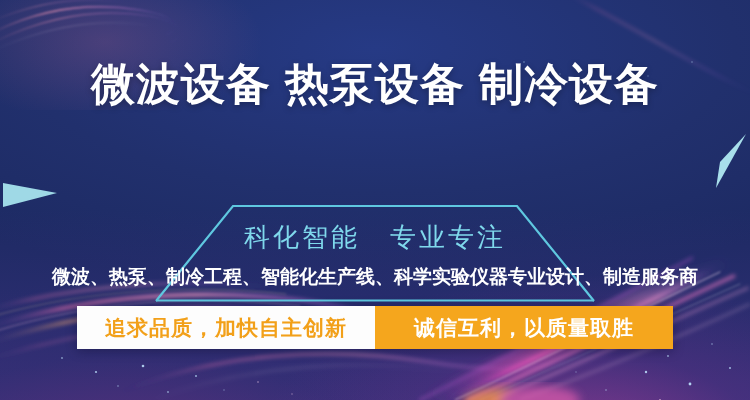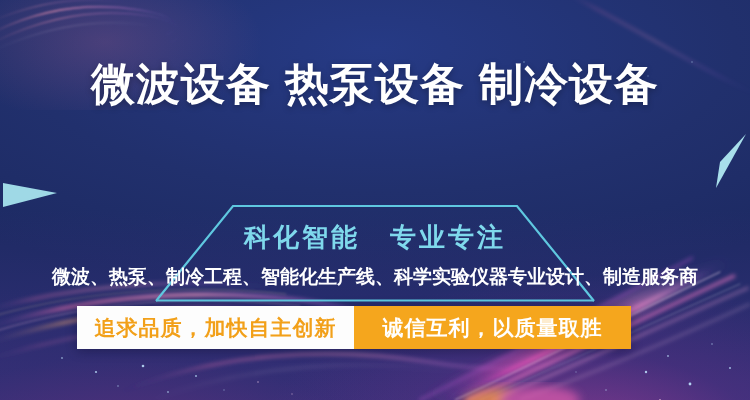--- a/index.html
+++ b/index.html
@@ -82,21 +82,21 @@
   }
   .frame svg { display: block; }
 
   .sub-head {
     position: absolute;
     left: 0; right: 0;
     top: 220px;
     text-align: center;
     color: #7fd9ec;
     font-size: 26px;
-    font-weight: 700;
+    font-weight: 400;
     letter-spacing: 3px;
     white-space: nowrap;
   }
   .sub-head .gap { display: inline-block; width: 30px; }
 
   .sub-desc {
     position: absolute;
     left: 0; right: 0;
     top: 264px;
     text-align: center;
@@ -105,21 +105,21 @@
     font-weight: 700;
     letter-spacing: 0px;
     white-space: nowrap;
   }
 
   
   .slogans {
     position: absolute;
     left: 77px;
     top: 306px;
-    width: 554px;
+    width: 596px;
     height: 43px;
     display: flex;
     box-shadow: 0 2px 10px rgba(8,10,40,0.35);
   }
   .slogan {
     display: flex;
     align-items: center;
     justify-content: center;
     font-size: 21px;
     font-weight: 700;

